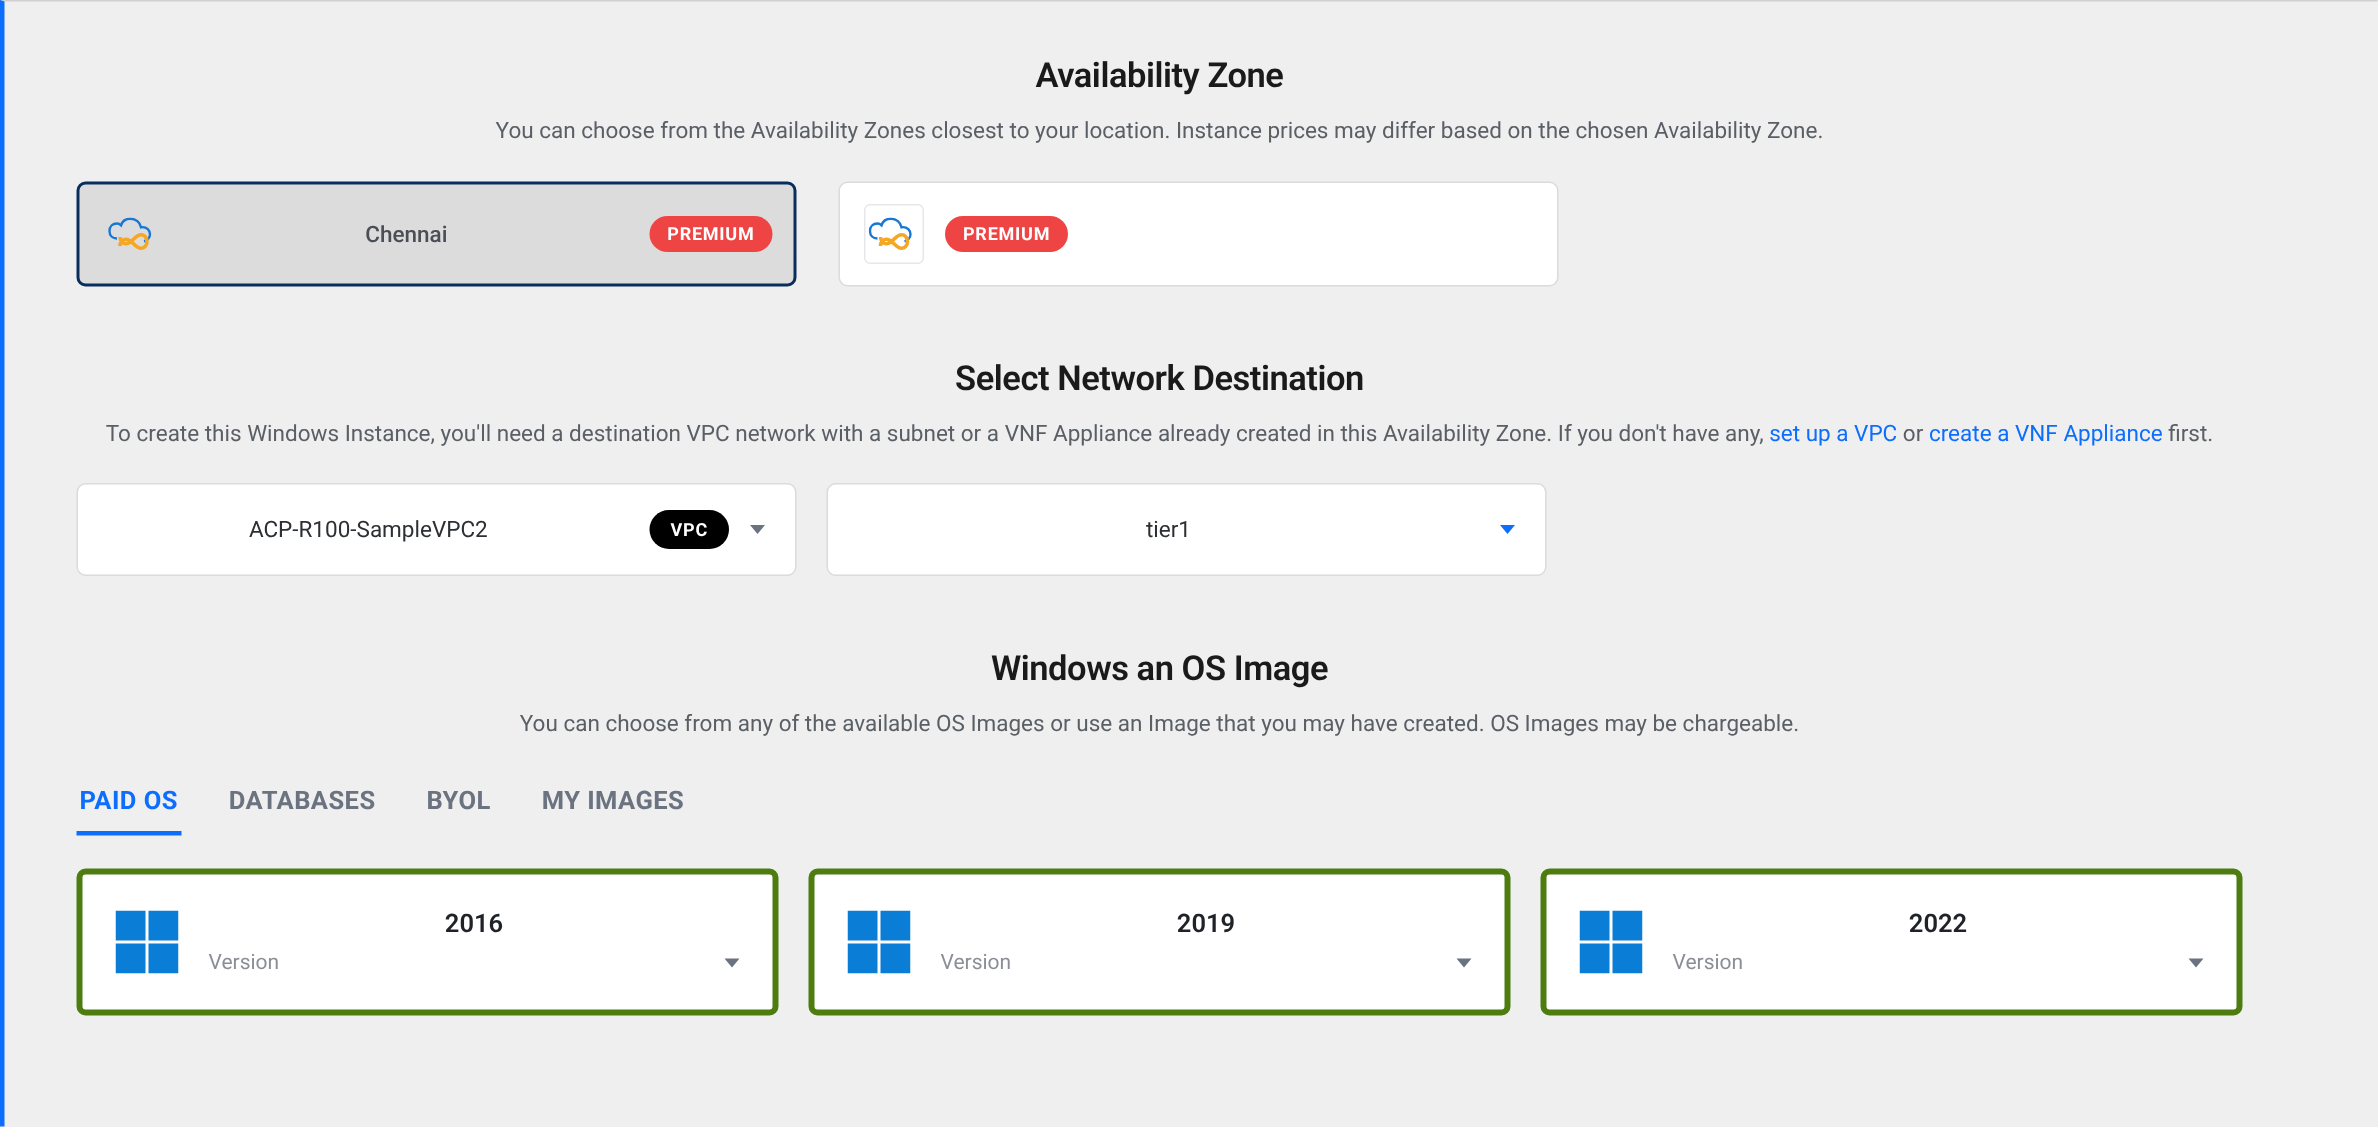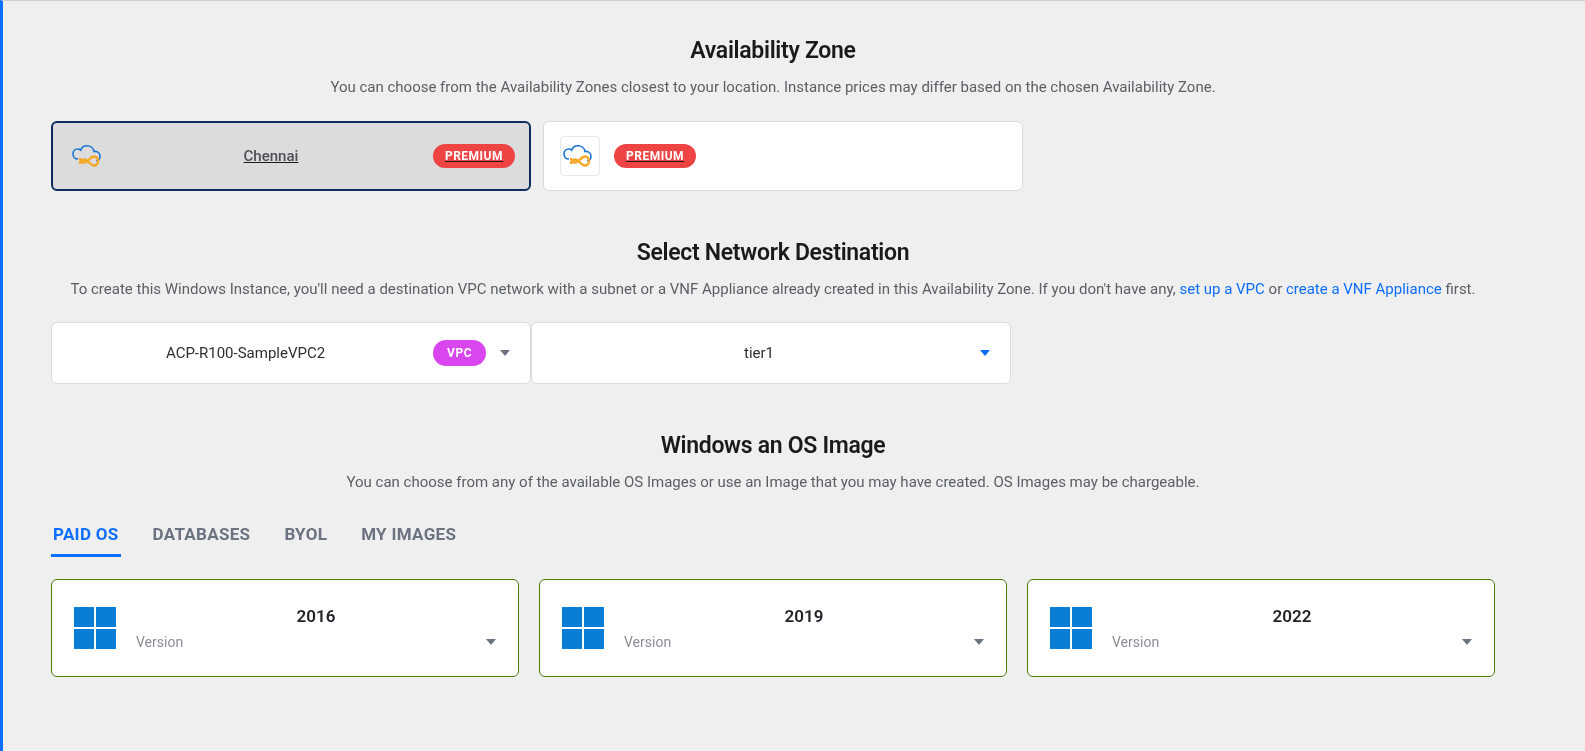--- a/index.html
+++ b/index.html
@@ -38,22 +38,21 @@
       margin-bottom: 22px;
     }
     .section-desc a {
       color: #0d6efd;
       text-decoration: none;
     }
 
     
     .az-row {
       display: flex;
-      gap: 12px;
-      text-decoration: underline;
+      gap: 28px;
     }
     .az-card {
       width: 480px;
       height: 70px;
       background: #fff;
       border: 1px solid #d9dbde;
       border-radius: 6px;
       display: flex;
       align-items: center;
       padding: 0 14px 0 16px;
@@ -90,40 +89,41 @@
       font-size: 12px;
       font-weight: 700;
       letter-spacing: 0.5px;
       padding: 5px 12px;
       border-radius: 14px;
     }
 
     
     .net-row {
       display: flex;
+      gap: 20px;
     }
     .select-box {
       background: #fff;
       border: 1px solid #d9dbde;
       border-radius: 6px;
       height: 62px;
       width: 480px;
       display: flex;
       align-items: center;
       padding: 0 20px;
       gap: 14px;
       cursor: pointer;
     }
     .select-value {
       flex: 1;
       font-size: 15px;
       color: #2c2f33;
     }
     .pill-vpc {
-      background: #d946ef;
+      background: #000000;
       color: #fff;
       font-size: 12px;
       font-weight: 700;
       letter-spacing: 0.5px;
       padding: 6px 14px;
       border-radius: 16px;
     }
     .caret {
       width: 0;
       height: 0;
@@ -160,21 +160,21 @@
 
     
     .os-row {
       display: flex;
       gap: 20px;
     }
     .os-card {
       width: 477px;
       height: 98px;
       background: #fff;
-      border: 1px solid #4d7c0f;
+      border: 4px solid #4d7c0f;
       border-radius: 6px;
       display: flex;
       align-items: center;
       padding: 0 22px;
       gap: 20px;
       cursor: pointer;
     }
     .os-logo {
       width: 42px;
       height: 42px;

